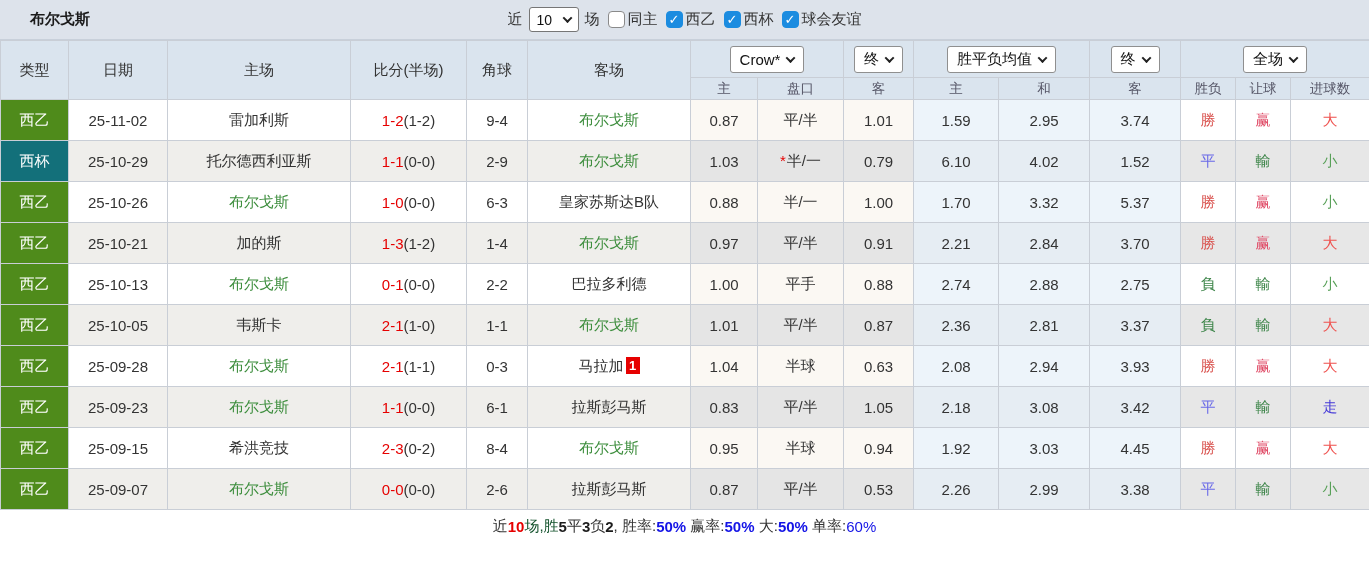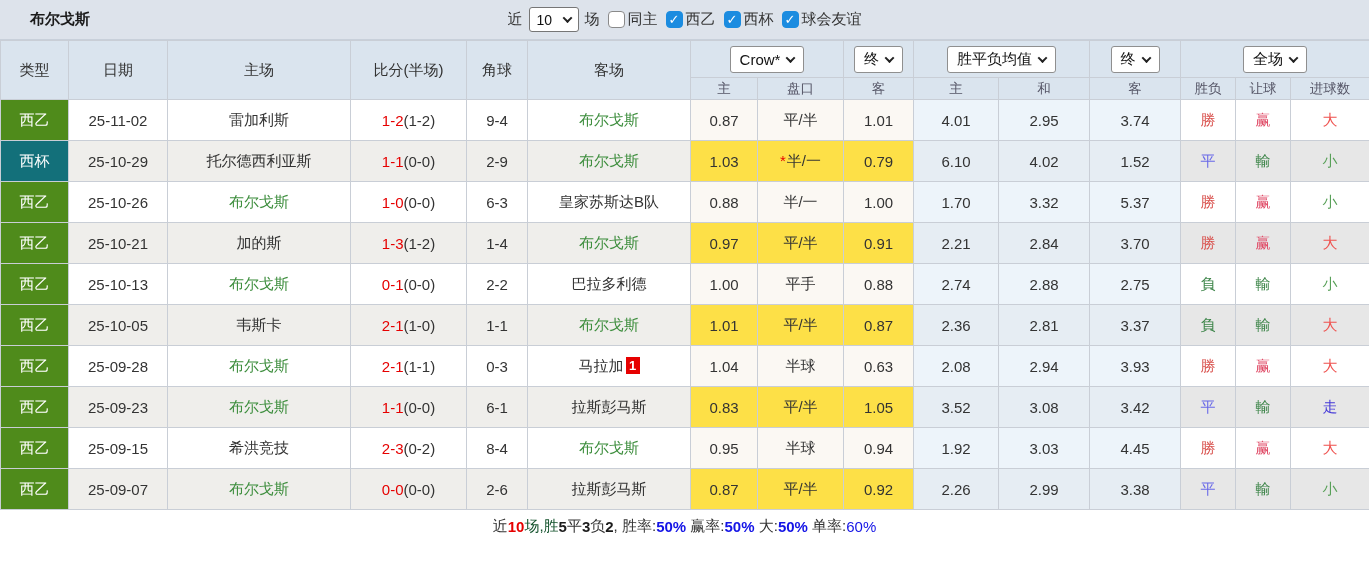--- a/index.html
+++ b/index.html
@@ -66,21 +66,21 @@
   td.col-type.teal,  tr.stripe td.col-type.teal  { background:#13707a; }
   .team.self { color:#3e8e3e; }
   .score-main { color:#e60000; }
   .score-half { color:#333; }
   .star { color:#e60000; margin-right:1px; }
   .card {
     display:inline-block; background:#e60000; color:#fff; font-size:13px; font-weight:700;
     min-width:14px; height:17px; line-height:17px; padding:0 2px; margin-left:2px; vertical-align:1px;
   }
   td.odds { background:#fbf8f3; }
-  tr.stripe td.odds { background:#fde047; }
+  tr.stripe td.odds { background:#e5e5e5; }
   td.avgcell { background:#edf4fa; }
   tr.stripe td.avgcell { background:#e6edf3; }
   td.res { background:#fff; }
   tr.stripe td.res { background:#e7e7e7; }
 
   
   .footer {
     height:33px; display:flex; align-items:center; justify-content:center;
     font-size:15px; color:#333; background:#fff; gap:0;
   }
@@ -191,21 +191,21 @@
         <tr>
           <td class="col-type green">西乙</td>
           <td>25-11-02</td>
           <td><span class="team">雷加利斯</span></td>
           <td><span class="score-main">1-2</span><span class="score-half">(1-2)</span></td>
           <td>9-4</td>
           <td><span class="team self">布尔戈斯</span></td>
           <td class="odds">0.87</td>
           <td class="odds">平/半</td>
           <td class="odds">1.01</td>
-          <td class="avgcell">4.01</td>
+          <td class="avgcell">1.59</td>
           <td class="avgcell">2.95</td>
           <td class="avgcell">3.74</td>
           <td class="res" style="color: rgb(217, 83, 79);">勝</td>
           <td class="res" style="color: rgb(224, 74, 102);">赢</td>
           <td class="res" style="color: rgb(239, 83, 80);">大</td>
         </tr>
         <tr class="stripe">
           <td class="col-type teal">西杯</td>
           <td>25-10-29</td>
           <td><span class="team">托尔德西利亚斯</span></td>
@@ -310,21 +310,21 @@
         <tr class="stripe">
           <td class="col-type green">西乙</td>
           <td>25-09-23</td>
           <td><span class="team self">布尔戈斯</span></td>
           <td><span class="score-main">1-1</span><span class="score-half">(0-0)</span></td>
           <td>6-1</td>
           <td><span class="team">拉斯彭马斯</span></td>
           <td class="odds">0.83</td>
           <td class="odds">平/半</td>
           <td class="odds">1.05</td>
-          <td class="avgcell">3.52</td>
+          <td class="avgcell">2.18</td>
           <td class="avgcell">3.08</td>
           <td class="avgcell">3.42</td>
           <td class="res" style="color: rgb(106, 106, 232);">平</td>
           <td class="res" style="color: rgb(61, 133, 73);">輸</td>
           <td class="res" style="color: rgb(68, 56, 216);">走</td>
         </tr>
         <tr>
           <td class="col-type green">西乙</td>
           <td>25-09-15</td>
           <td><span class="team">希洪竞技</span></td>
@@ -343,21 +343,21 @@
         </tr>
         <tr class="stripe">
           <td class="col-type green">西乙</td>
           <td>25-09-07</td>
           <td><span class="team self">布尔戈斯</span></td>
           <td><span class="score-main">0-0</span><span class="score-half">(0-0)</span></td>
           <td>2-6</td>
           <td><span class="team">拉斯彭马斯</span></td>
           <td class="odds">0.87</td>
           <td class="odds">平/半</td>
-          <td class="odds">0.92</td>
+          <td class="odds">0.53</td>
           <td class="avgcell">2.26</td>
           <td class="avgcell">2.99</td>
           <td class="avgcell">3.38</td>
           <td class="res" style="color: rgb(106, 106, 232);">平</td>
           <td class="res" style="color: rgb(61, 133, 73);">輸</td>
           <td class="res" style="color: rgb(88, 160, 88);">小</td>
         </tr>
       </tbody>
   </table>
 

